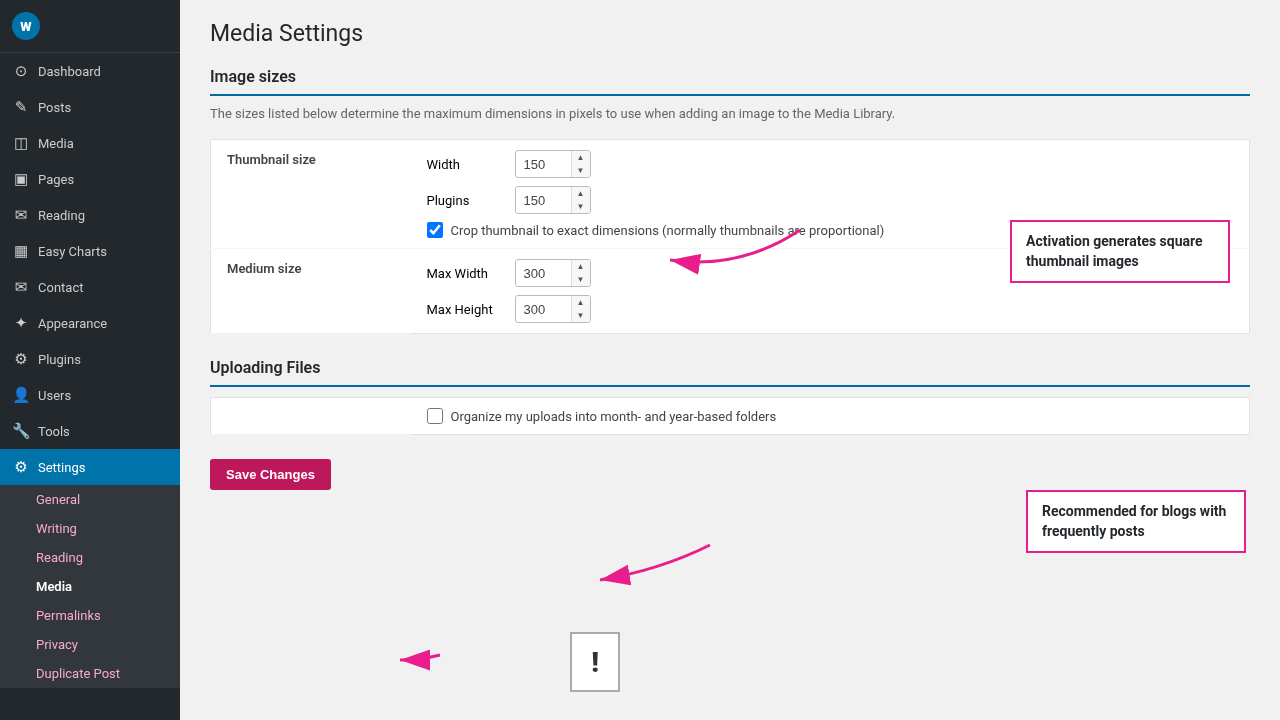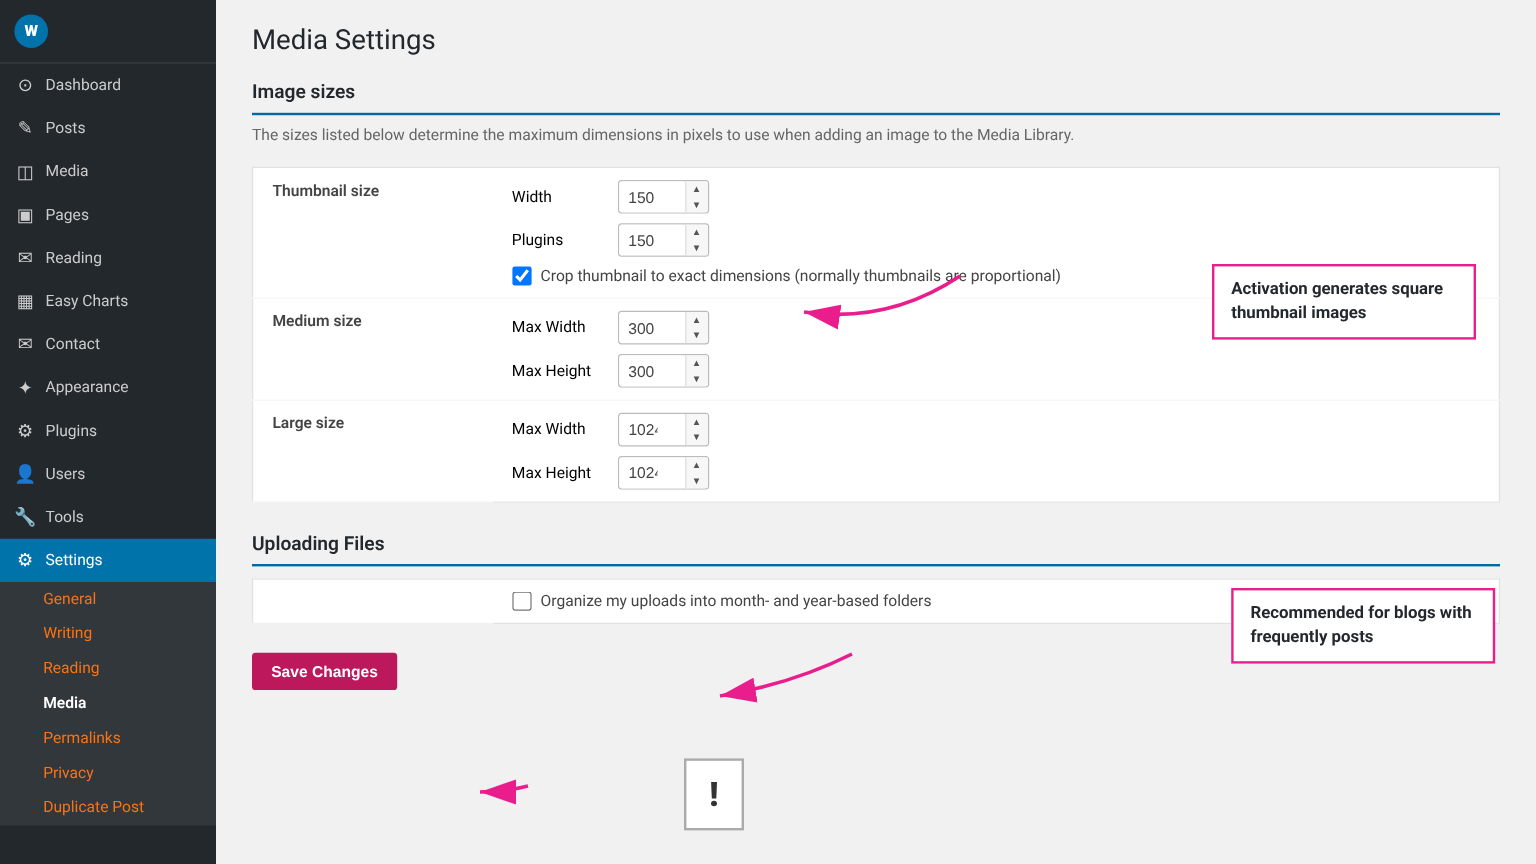--- a/index.html
+++ b/index.html
@@ -26,21 +26,21 @@
       white-space: nowrap;
     }
     .sidebar-item.active { background: #0073aa; color: #fff; }
     .sidebar-item .icon { font-size: 15px; width: 18px; text-align: center; flex-shrink: 0; }
 
     
     .submenu { background: #32373c; }
     .submenu-item {
       display: block;
       padding: 7px 12px 7px 36px;
-      color: #f97316;
+      color: #f9a8d4;
       cursor: pointer;
       font-size: 13px;
     }
     .submenu-item.active { color: #fff; font-weight: 600; }
 
     
     #main {
       flex: 1;
       background: #f1f1f1;
       padding: 20px 30px;
@@ -373,45 +373,20 @@
               <input type="number" class="number-input" value="300" style="">
               <div class="spin-btns">
                 <button class="spin-btn">▲</button>
                 <button class="spin-btn">▼</button>
               </div>
             </div>
           </div>
         </td>
       </tr>
 
-      <tr>
-        <th>Large size</th>
-        <td>
-          <div class="field-row">
-            <span class="field-label">Max Width</span>
-            <div class="spin-input-wrap">
-              <input type="number" class="number-input" value="1024" style="">
-              <div class="spin-btns">
-                <button class="spin-btn">▲</button>
-                <button class="spin-btn">▼</button>
-              </div>
-            </div>
-          </div>
-          <div class="field-row">
-            <span class="field-label">Max Height</span>
-            <div class="spin-input-wrap">
-              <input type="number" class="number-input" value="1024" style="">
-              <div class="spin-btns">
-                <button class="spin-btn">▲</button>
-                <button class="spin-btn">▼</button>
-              </div>
-            </div>
-          </div>
-        </td>
-      </tr>
     </tbody>
       </table>
   </div>
 
   
   <div>
     <div class="section-title">Uploading Files</div>
     <table class="settings-table">
       <tbody>
           <tr>

